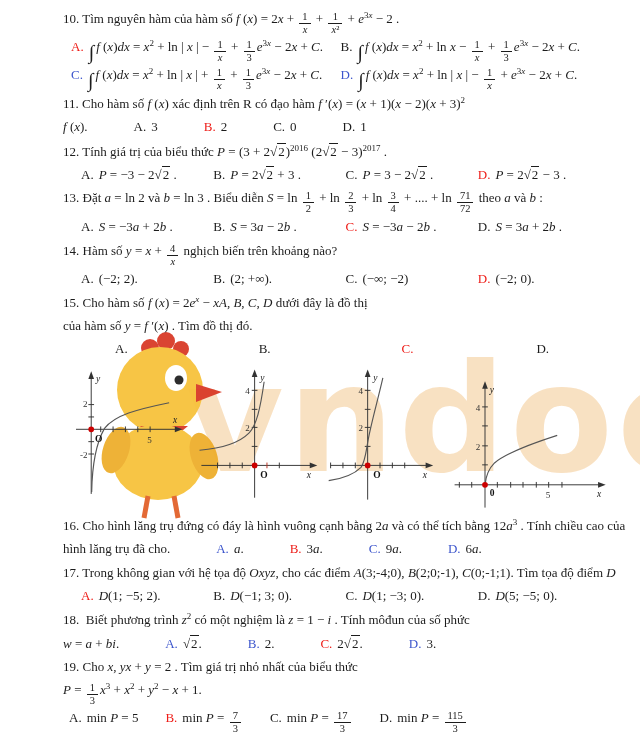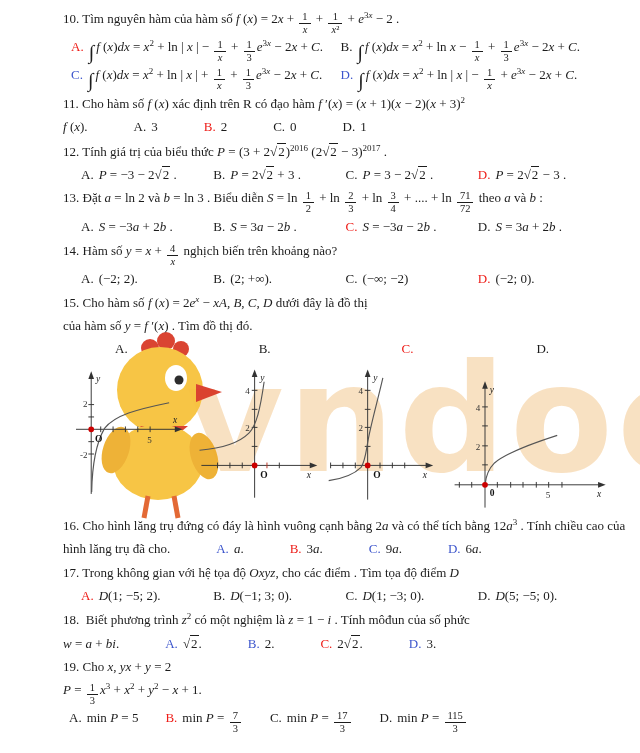--- a/index.html
+++ b/index.html
@@ -318,20 +318,21 @@
           <span class="opt"><span class="olabel" style="color: rgb(60, 85, 204);">C.</span><span><span>9</span><span class="it">a</span><span>.</span></span></span>
           <span class="opt"><span class="olabel" style="color: rgb(60, 85, 204);">D.</span><span><span>6</span><span class="it">a</span><span>.</span></span></span>
         </div>
       </div>
       <div class="q">
         <div class="line ">
           <span class="qnum">17.</span>
           <span> Trong không gian với hệ tọa độ </span>
           <span><span class="it">O</span><span class="it">x</span><span class="it">y</span><span class="it">z</span></span>
           <span>, cho các điểm </span>
+          <span><span class="it">A</span><span>(3;-4;0), </span><span class="it">B</span><span>(2;0;-1), </span><span class="it">C</span><span>(0;-1;1)</span></span>
           <span>. Tìm tọa độ điểm </span>
           <span><span class="it">D</span></span>
         </div>
         <div class="line opts cols4">
           <span class="opt"><span class="olabel" style="color: rgb(238, 28, 23);">A.</span><span><span class="it">D</span><span>(1; −5; 2).</span></span></span>
           <span class="opt"><span class="olabel">B.</span><span><span class="it">D</span><span>(−1; 3; 0).</span></span></span>
           <span class="opt"><span class="olabel">C.</span><span><span class="it">D</span><span>(1; −3; 0).</span></span></span>
           <span class="opt"><span class="olabel">D.</span><span><span class="it">D</span><span>(5; −5; 0).</span></span></span>
         </div>
       </div>
@@ -352,20 +353,21 @@
           <span class="opt"><span class="olabel" style="color: rgb(238, 28, 23);">C.</span><span><span>2</span></span><span class="sq"><span>√</span><span class="sqb"><span>2</span></span></span><span>.</span></span>
           <span class="opt"><span class="olabel" style="color: rgb(60, 85, 204);">D.</span><span>3.</span></span>
         </div>
       </div>
       <div class="q">
         <div class="line ">
           <span class="qnum">19.</span>
           <span> Cho </span>
           <span><span class="it">x</span><span>, </span><span class="it">y</span></span>
           <span><span class="it">x</span><span> + </span><span class="it">y</span><span> = 2</span></span>
+          <span> . Tìm giá trị nhỏ nhất của biểu thức</span>
         </div>
         <div class="line ">
           <span><span class="it">P</span><span> = </span></span>
           <span class="frac"><span class="num"><span>1</span></span><span class="den"><span>3</span></span></span>
           <span><span class="it">x</span></span>
           <span class="sup"><span>3</span></span>
           <span><span> + </span><span class="it">x</span></span>
           <span class="sup"><span>2</span></span>
           <span><span> + </span><span class="it">y</span></span>
           <span class="sup"><span>2</span></span>

